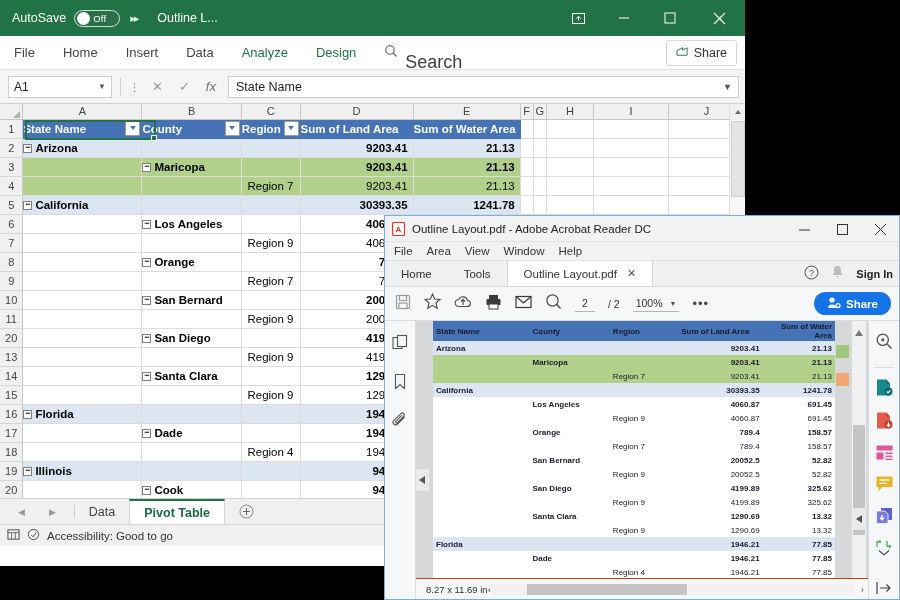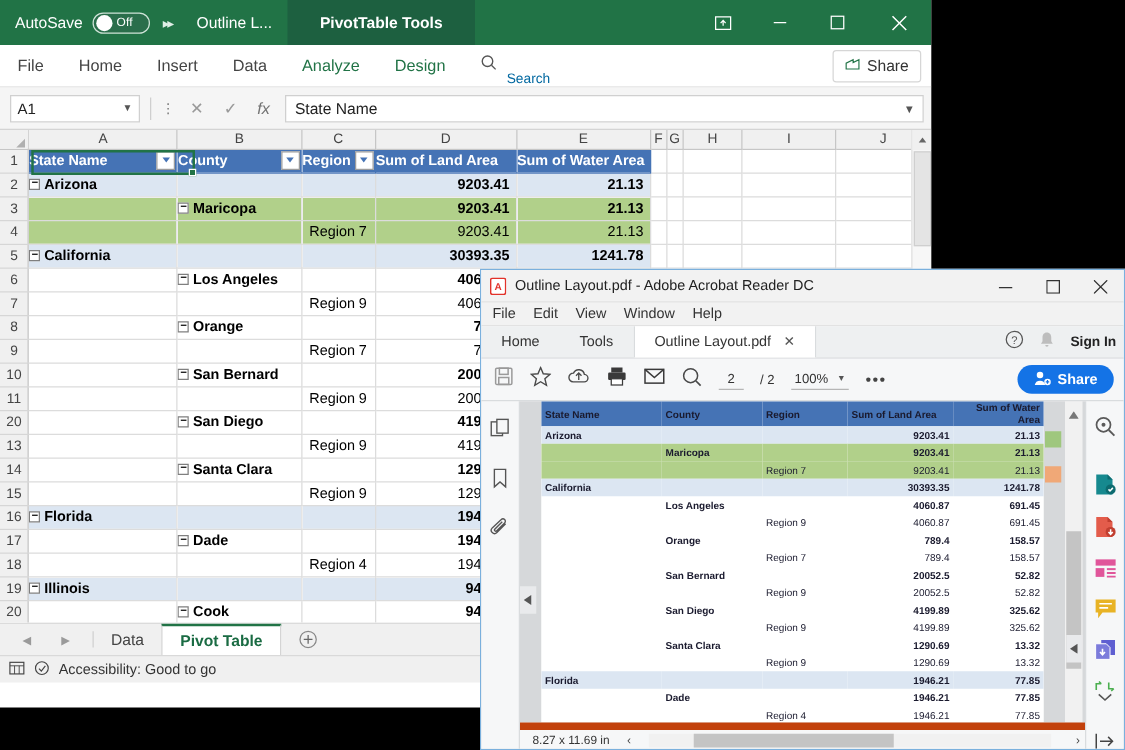--- a/index.html
+++ b/index.html
@@ -44,21 +44,21 @@
   .win-btn:last-child { width:52px; }
   .win-btn svg { display:block; }
 
   #excel-ribbon {
     height: 34px; background:#fff; display:flex; align-items:center;
     border-bottom: 1px solid #e3e3e3; position:relative;
   }
   .rb-tab { font-size:13px; color:#444; padding: 0 14px; line-height:34px; }
   .rb-tab.ctx { color:#217346; }
   .rb-search { display:flex; align-items:center; gap:7px; margin-left: 14px; }
-  .rb-search .txt { font-size:11px; color:#0369a1;margin-top:20px; }
+  .rb-search .txt { font-size:18px; color:#404040;margin-top:20px; }
   .rb-right { position:absolute; right:8px; top:4px; display:flex; gap:8px; }
   .rb-btn {
     display:flex; align-items:center; gap:5px;
     border:1px solid #d6d6d6; border-radius:3px; background:#fff;
     padding: 3px 9px; font-size:12.5px; color:#333; height:26px;
   }
 
   #formula-row {
     height: 34px; background:#f5f5f5; display:flex; align-items:center;
     padding: 0 4px; gap:0; border-bottom:1px solid #d4d4d4;
@@ -236,45 +236,42 @@
     position:absolute; right:33px; bottom:70px; width:13px; height:22px;
     background:#e9eaec; display:flex; align-items:center; justify-content:center;
   }
   .collapse-arrow-l {
     position:absolute; left:31px; top:148px; width:13px; height:22px;
     background:#e9eaec; display:flex; align-items:center; justify-content:center;
   }
   .swatch-pdf { position:absolute; width:13px; height:13px; }
   #ac-bottom {
     position:absolute; left:31px; right:31px; bottom:0; height:22px;
-    background:#f6f7f8; border-top:6px solid #c2410c; display:flex; align-items:center;
-    font-size:9.5px; color:#333; padding-left:10px; gap:14px;
+    background:#f6f7f8; border-top:1px solid #c2410c; display:flex; align-items:center;
+    font-size:9.5px; color:#333; padding-left:10px; 
   }
   .hscroll { flex:1; height:11px; background:#f1f1f1; position:relative; margin-right:6px;}
   .hscroll .hthumb { position:absolute; left:36px; top:0; width:160px; height:11px; background:#c4c4c4; }
 </style>
 </head>
 <body>
 
 <div id="root">
 
   <div id="excel">
 
     <div id="excel-titlebar">
       <div class="qat">
         <span class="autosave-label">AutoSave</span>
         <div class="toggle">
           <div class="knob"></div>
           <span class="tog-text">Off</span>
         </div>
         <span class="qat-more">▸▸</span>
         <span class="doc-name">Outline L...</span>
-      </div>
-      <div class="ribbon-tab-ctx">
-        <span>PivotTable Tools</span>
       </div>
       <div class="win-btns">
         <div class="win-btn">
           <svg width="15" height="15" viewBox="0 0 15 15">
               <rect x="1.5" y="2.5" width="12" height="10" fill="none" stroke="#fff" stroke-width="1"></rect>
               <path d="M7.5 9.5 V5.5 M5.5 7.5 L7.5 5.3 L9.5 7.5" fill="none" stroke="#fff" stroke-width="1"></path>
             </svg>
         </div>
         <div class="win-btn">
           <svg width="12" height="12">
@@ -727,21 +724,21 @@
         <div class="ac-win-btn">
             <svg width="11" height="11">
               <path d="M0 0 L11 11 M11 0 L0 11" stroke="#333" stroke-width="1"></path>
             </svg>
           </div>
       </div>
     </div>
 
     <div id="ac-menu">
       <span>File</span>
-      <span>Edit</span>
+      <span>Area</span>
       <span>View</span>
       <span>Window</span>
       <span>Help</span>
     </div>
 
     <div id="ac-tabs">
       <div class="ac-tab">Home</div>
       <div class="ac-tab">Tools</div>
       <div class="ac-tab active">
         <span>Outline Layout.pdf</span>

